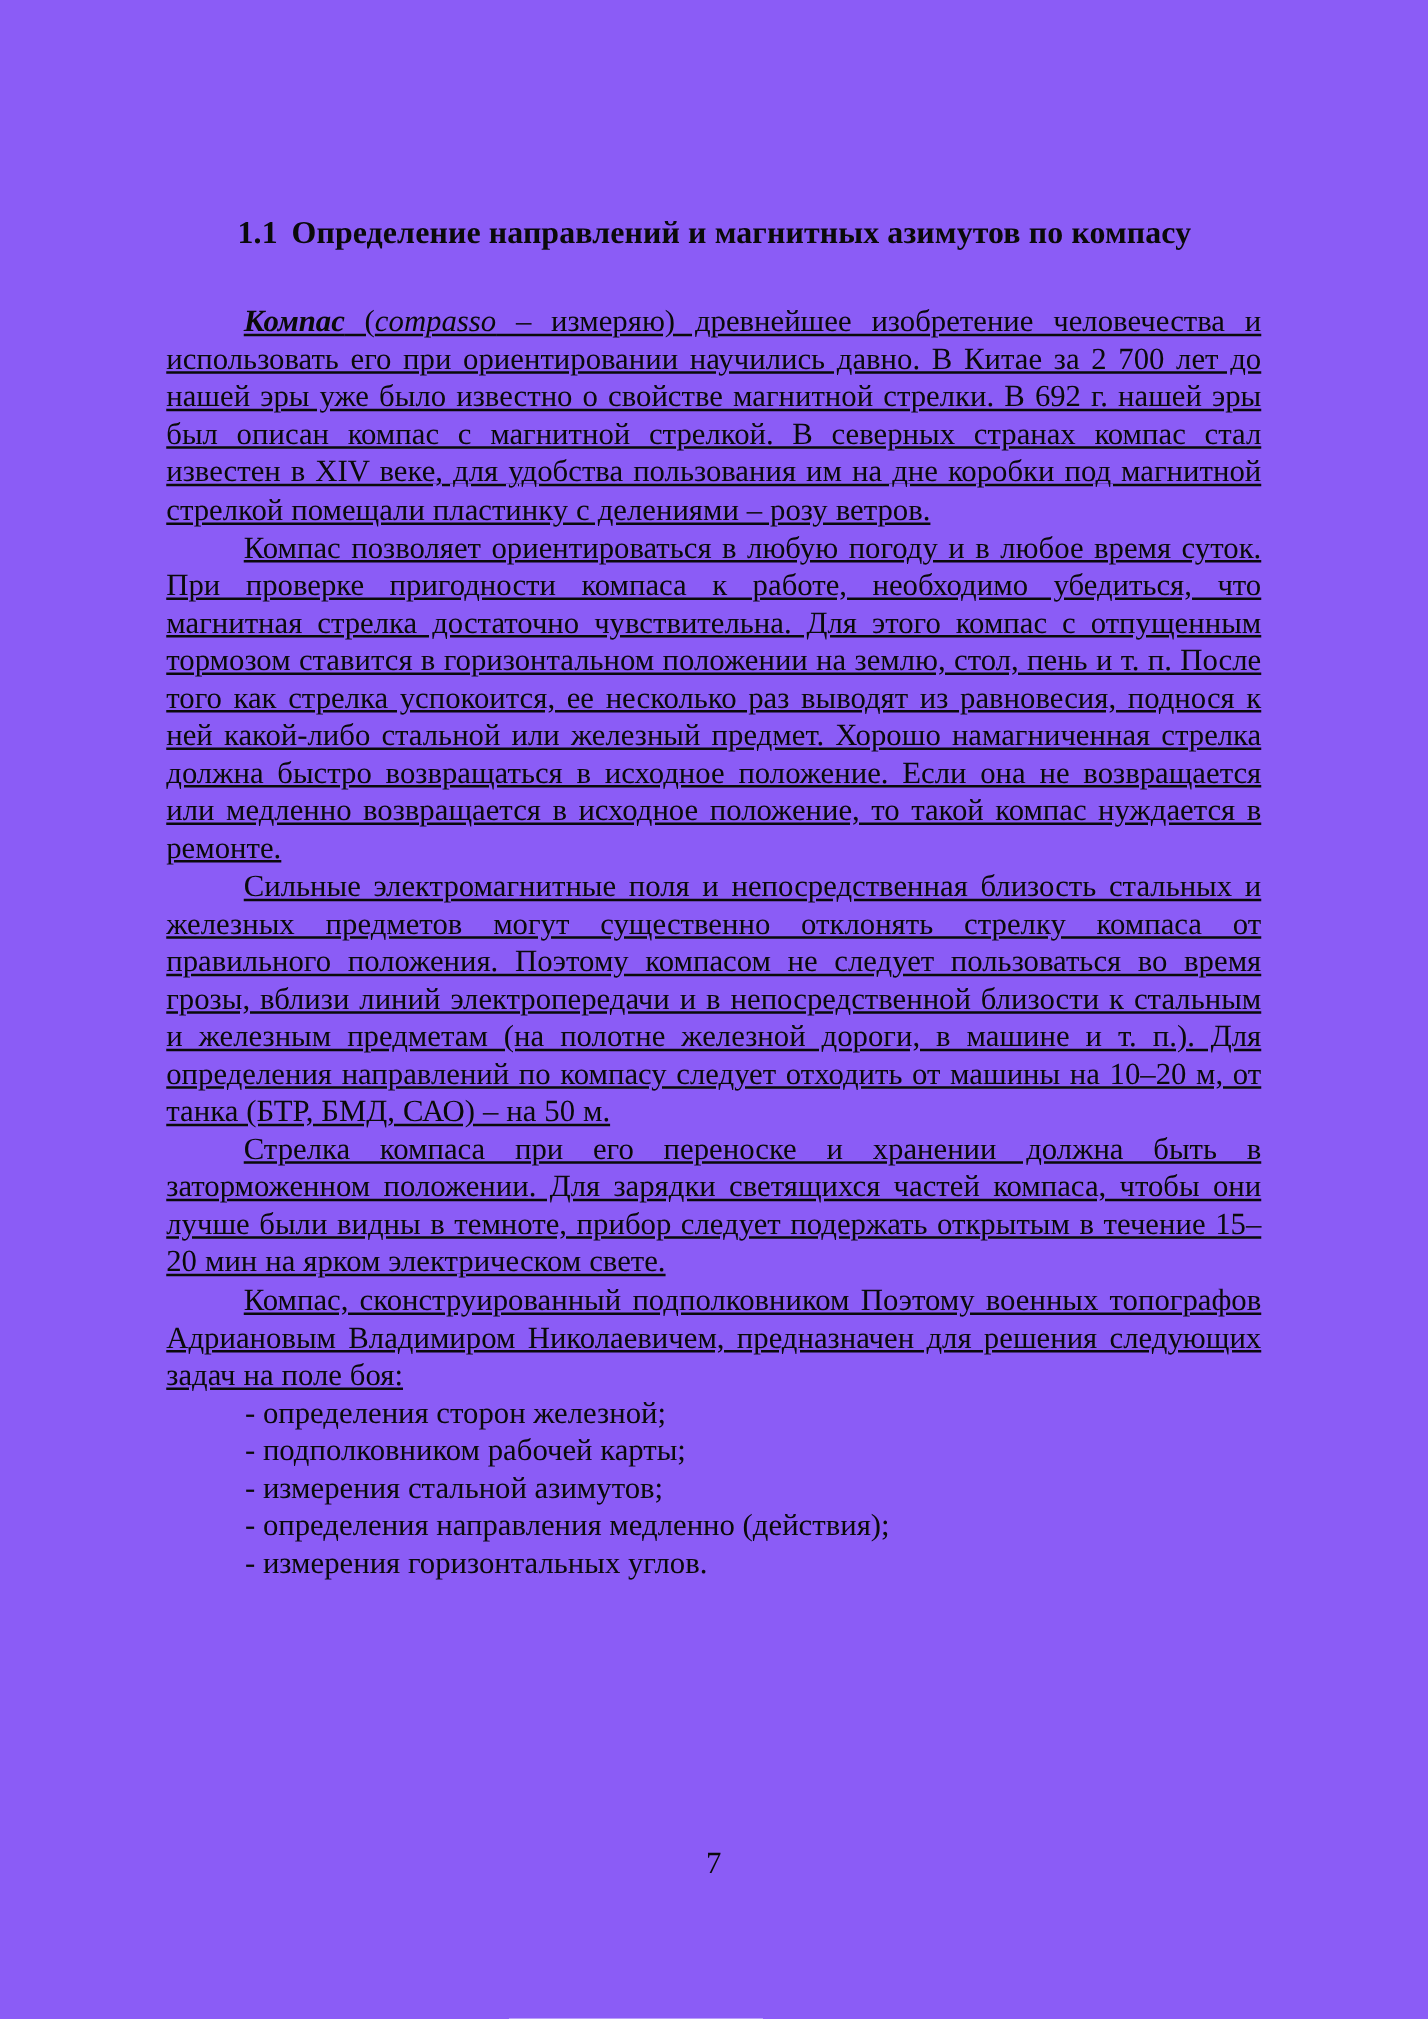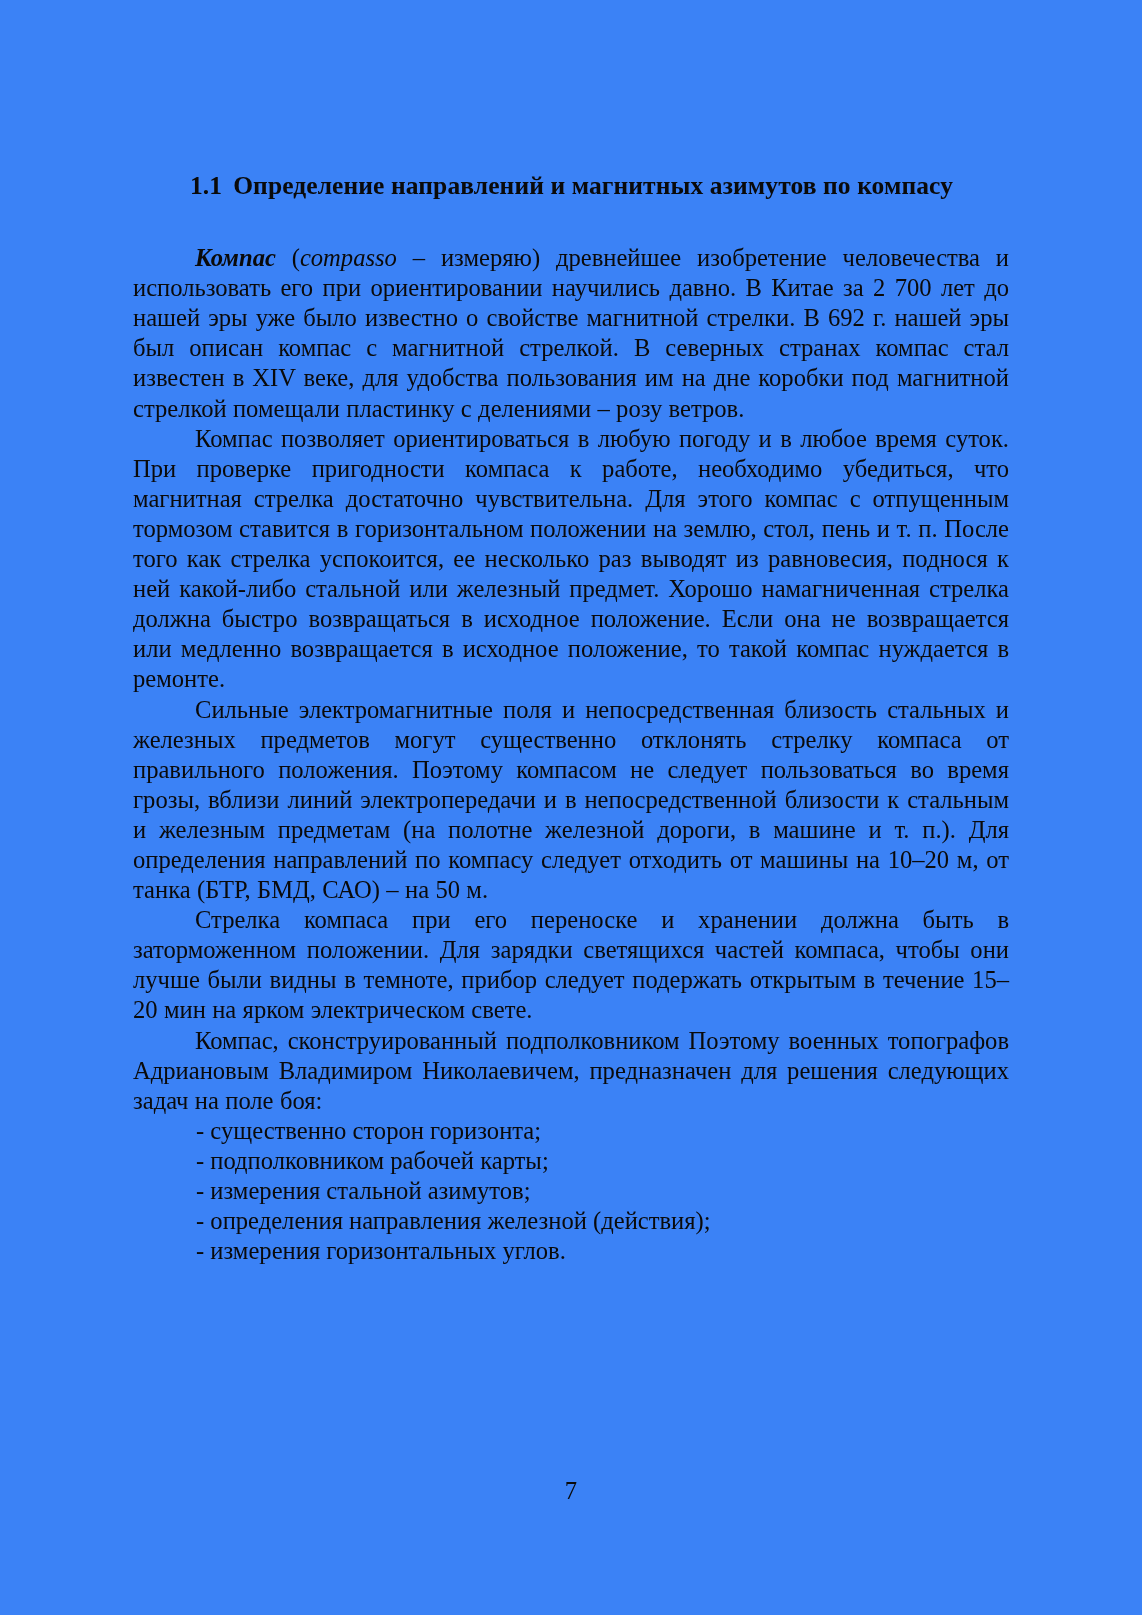--- a/index.html
+++ b/index.html
@@ -5,21 +5,21 @@
 <style>
   html, body {
     margin: 0;
     padding: 0;
     background: #ffffff;
   }
   .page {
     position: relative;
     width: 1142px;
     height: 1615px;
-    background: #3b82f6;
+    background: #8b5cf6;
     overflow: hidden;
     font-family: "Liberation Serif", "DejaVu Serif", serif;
     color: #0a0a0a;
   }
 
   
   .content {
     position: absolute;
     left: 133px;
     top: 170px;
@@ -41,20 +41,21 @@
 
   p.para {
     font-size: 24.6px;
     line-height: 30.1px;
     text-align: justify;
     text-justify: inter-word;
     margin: 0;
     text-indent: 62px;
     hyphens: manual;
     word-spacing: 0.2px;
+    text-decoration: underline;
   }
 
   
   .bi {
     font-weight: bold;
     font-style: italic;
   }
   .it {
     font-style: italic;
   }
@@ -102,24 +103,24 @@
     <p class="para">Компас позволяет ориентироваться в любую погоду и в любое время суток. При проверке пригодности компаса к работе, необходимо убедиться, что магнитная стрелка достаточно чувствительна. Для этого компас с отпущенным тормозом ставится в горизонтальном положении на землю, стол, пень и т. п. После того как стрелка успокоится, ее несколько раз выводят из равновесия, поднося к ней какой-либо стальной или железный предмет. Хорошо намагниченная стрелка должна быстро возвращаться в исходное положение. Если она не возвращается или медленно возвращается в исходное положение, то такой компас нуждается в ремонте.</p>
 
     <p class="para">Сильные электромагнитные поля и непосредственная близость стальных и железных предметов могут существенно отклонять стрелку компаса от правильного положения. Поэтому компасом не следует пользоваться во время грозы, вблизи линий электропередачи и в непосредственной близости к стальным и железным предметам (на полотне железной дороги, в машине и т. п.). Для определения направлений по компасу следует отходить от машины на 10–20 м, от танка (БТР, БМД, САО) – на 50 м.</p>
 
     <p class="para">Стрелка компаса при его переноске и хранении должна быть в заторможенном положении. Для зарядки светящихся частей компаса, чтобы они лучше были видны в темноте, прибор следует подержать открытым в течение 15–20 мин на ярком электрическом свете.</p>
 
 
     <p class="para">Компас, сконструированный подполковником Поэтому военных топографов Адриановым Владимиром Николаевичем, предназначен для решения следующих задач на поле боя:</p>
 
     <ul class="tasks">
-      <li>- существенно сторон горизонта;</li>
+      <li>- определения сторон железной;</li>
       <li>- подполковником рабочей карты;</li>
       <li>- измерения стальной азимутов;</li>
-      <li>- определения направления железной (действия);</li>
+      <li>- определения направления медленно (действия);</li>
       <li>- измерения горизонтальных углов.</li>
     </ul>
 
   </div>
 
   <div class="folio">7</div>
 
 </div>
 
 </body></html>

